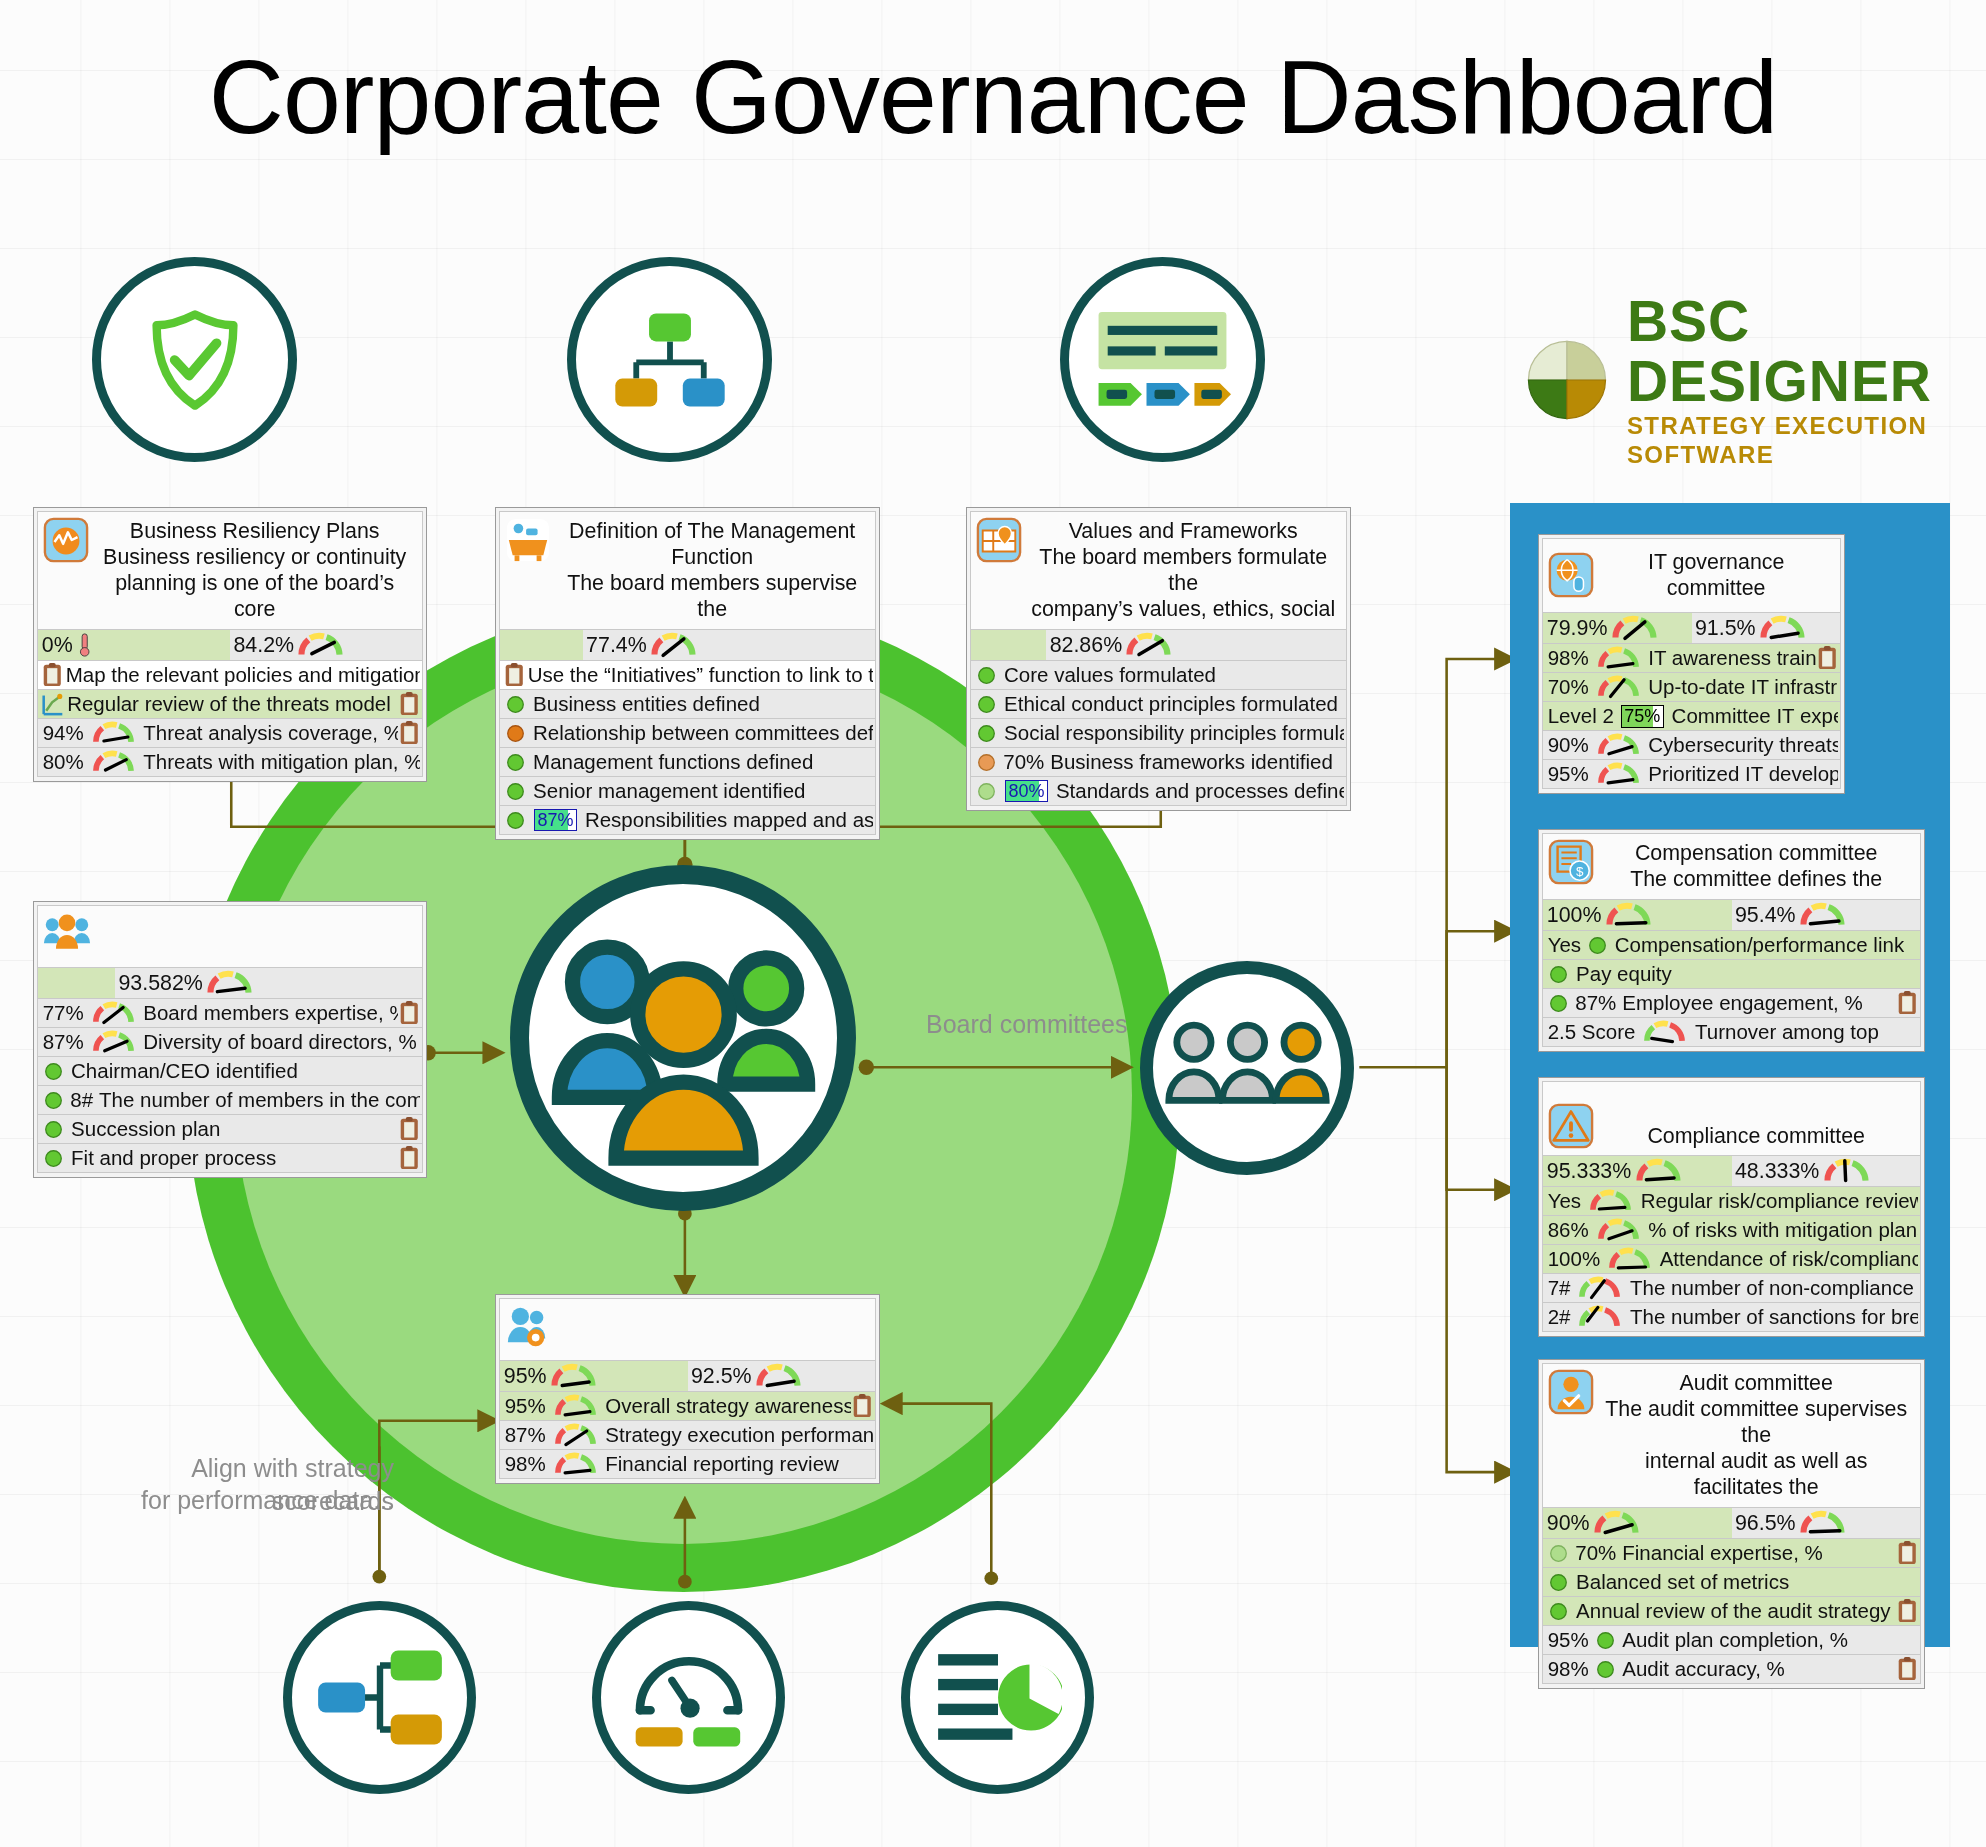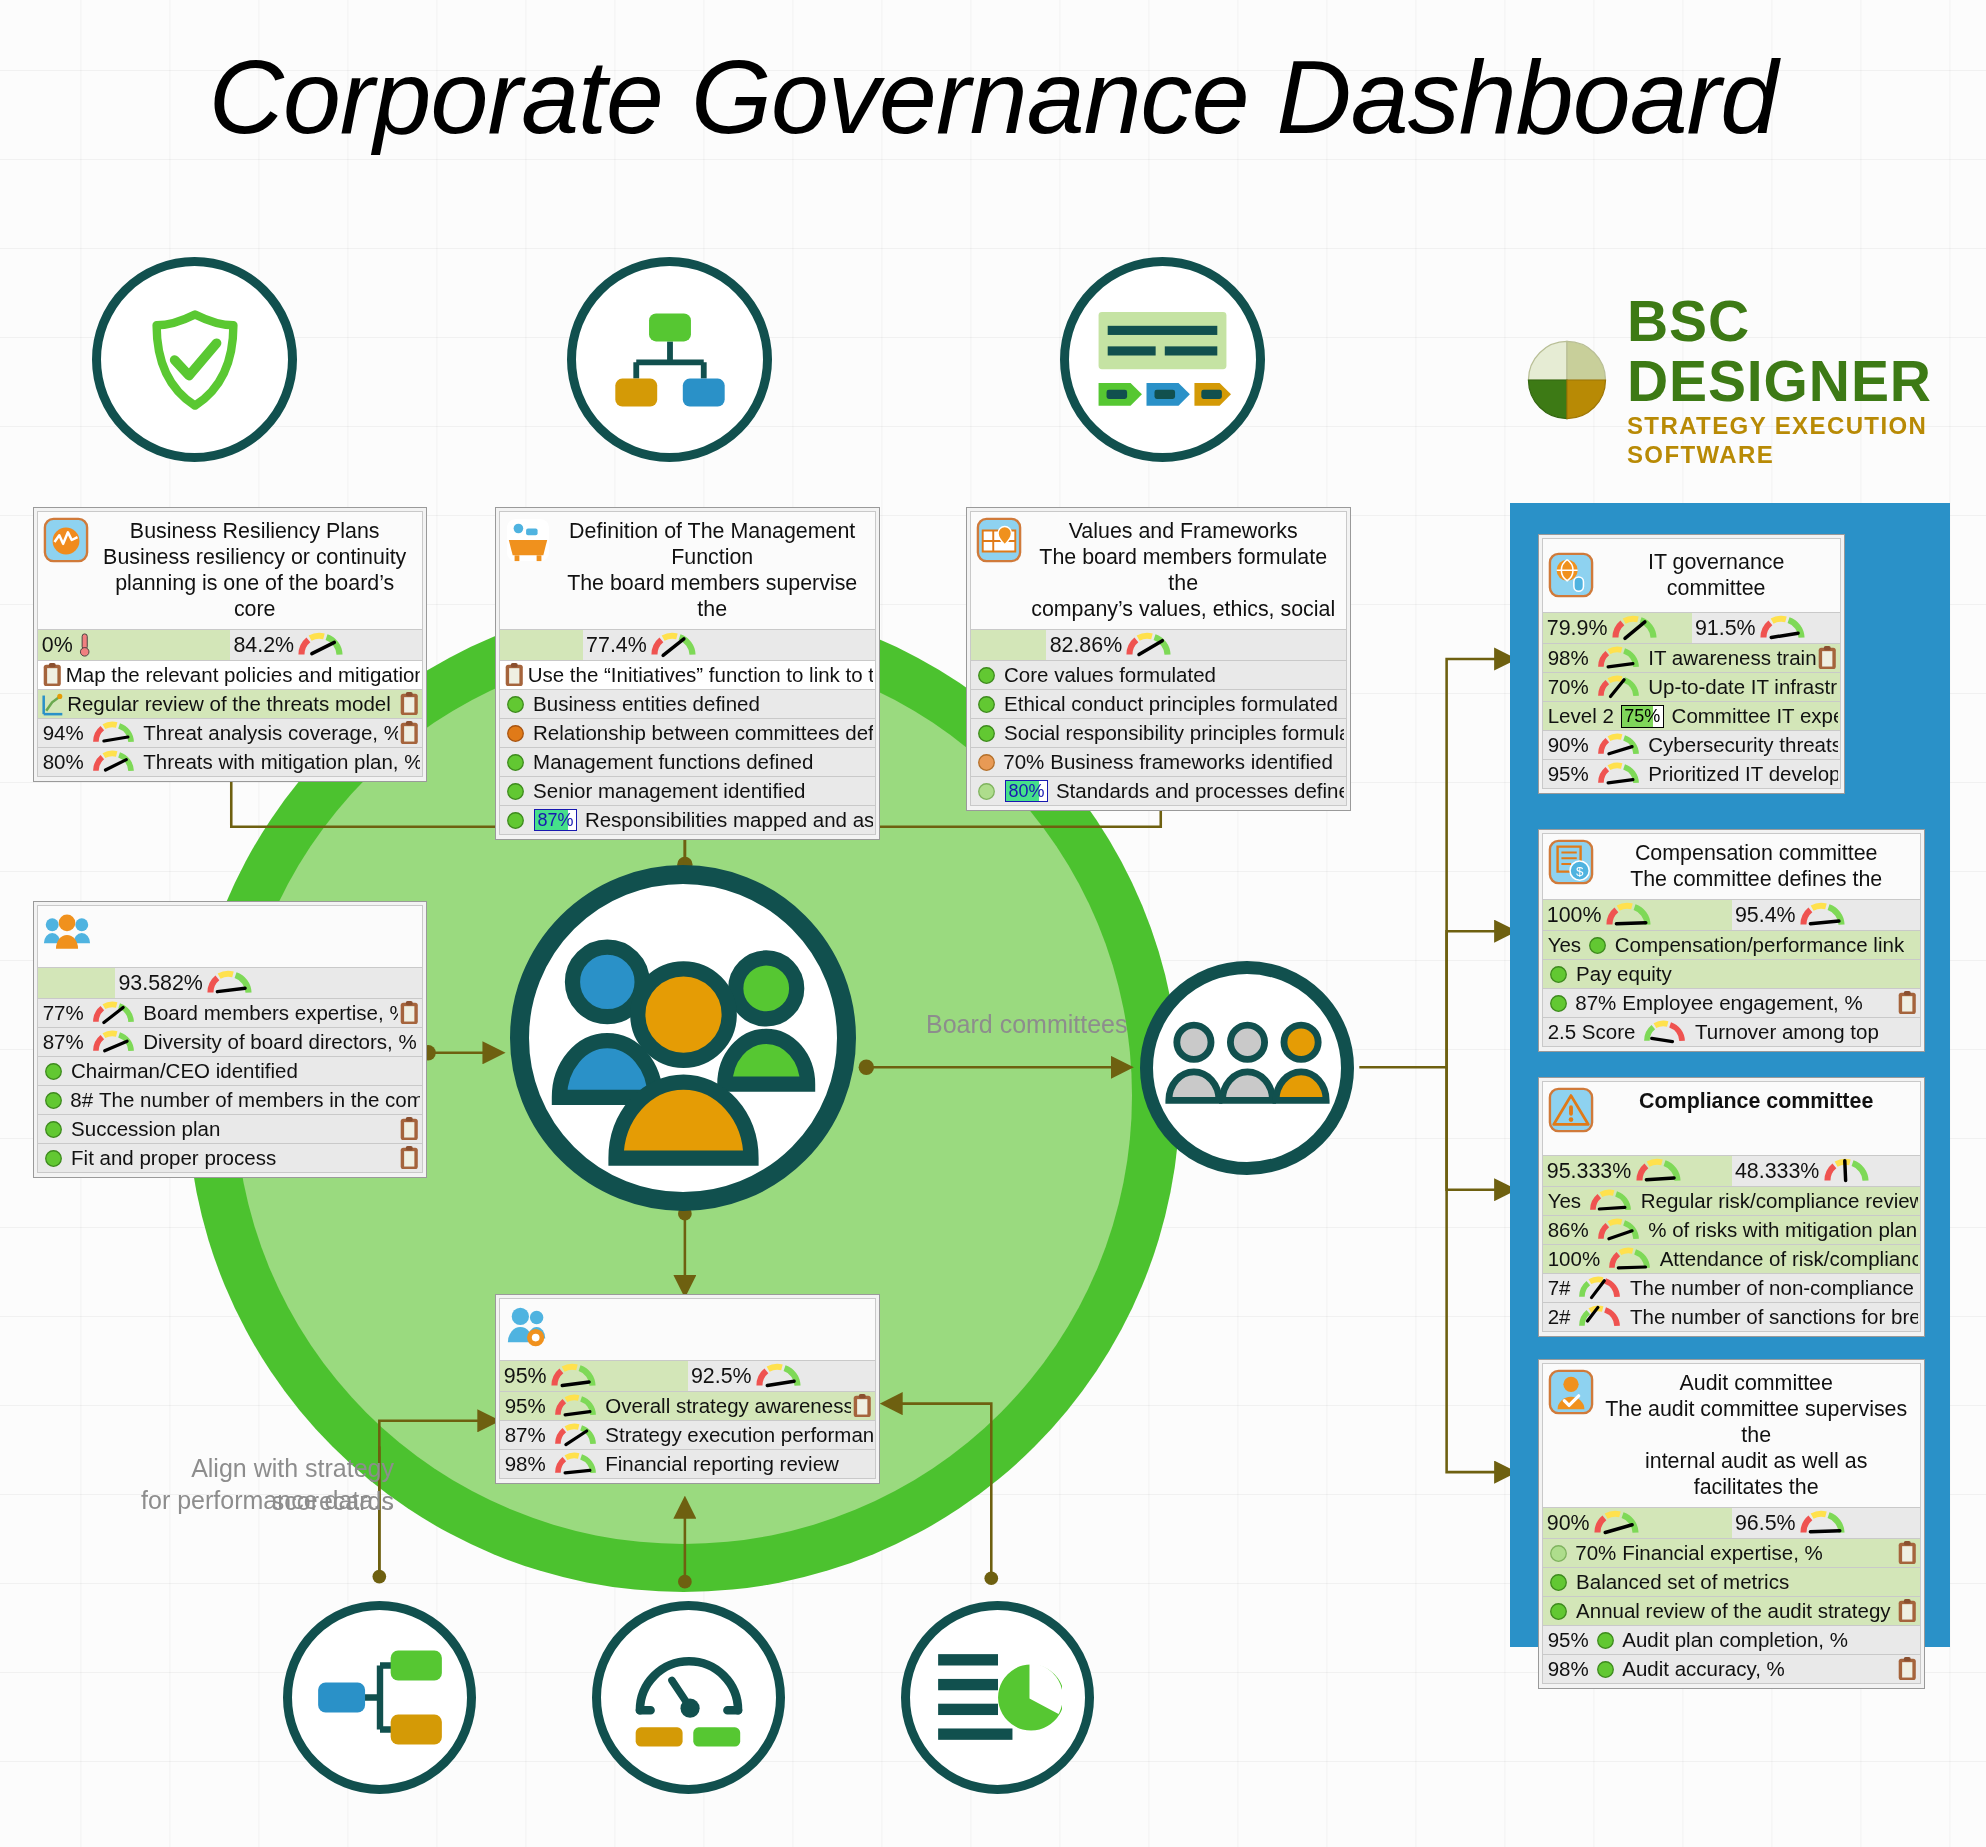--- a/index.html
+++ b/index.html
@@ -23,21 +23,20 @@
   
   #title {
     position: absolute; top: 41px; left: 0; width: 1986px;
     text-align: center;
     font-size: 104px;
     line-height: 113px;
     font-weight: 400;
     color: #000;
     letter-spacing: -0.9px;
     font-family: "Liberation Sans Narrow", "Liberation Sans", sans-serif;
-    font-style: italic;
   }
 
   
   .circ {
     position: absolute;
     border-radius: 50%;
     background: #ffffff;
     border: 9.4px solid #11504e;
     display: flex; align-items: center; justify-content: center;
   }
@@ -971,21 +970,21 @@
             <path d="M14 7 A22 22 0 0 1 30 5" stroke="#ffe14d" stroke-width="7" fill="none"></path>
             <path d="M33 6 A22 22 0 0 1 48 26" stroke="#ef5350" stroke-width="7" fill="none"></path>
             <path d="M10 23 L36 27" stroke="#000" stroke-width="4" stroke-linecap="round"></path>
           </svg>
         </span>
       <span class="lbl">Turnover among top</span>
     </div>
   </div>
 
   <div class="card" style="left:1538px;top:1077px;width:387px;">
-    <div class="card-head" style="min-height:75px;align-items:flex-start;font-weight:bold;">
+    <div class="card-head" style="min-height:75px;align-items:flex-end;">
       <span class="hicon">
         <svg width="46" height="46" viewBox="0 0 48 48">
           <rect x="2" y="2" width="44" height="44" rx="9" fill="#8ed2f0" stroke="#d07a3a" stroke-width="2.5"></rect>
           <path d="M24 9 L42 39 H6 Z" fill="none" stroke="#e07a18" stroke-width="3" stroke-linejoin="round"></path>
           <rect x="22" y="19" width="4" height="11" rx="2" fill="#e07a18"></rect>
           <circle cx="24" cy="34" r="2.4" fill="#e07a18"></circle>
         </svg>
       </span>
       <span class="htxt">
         <span>Compliance committee</span>

